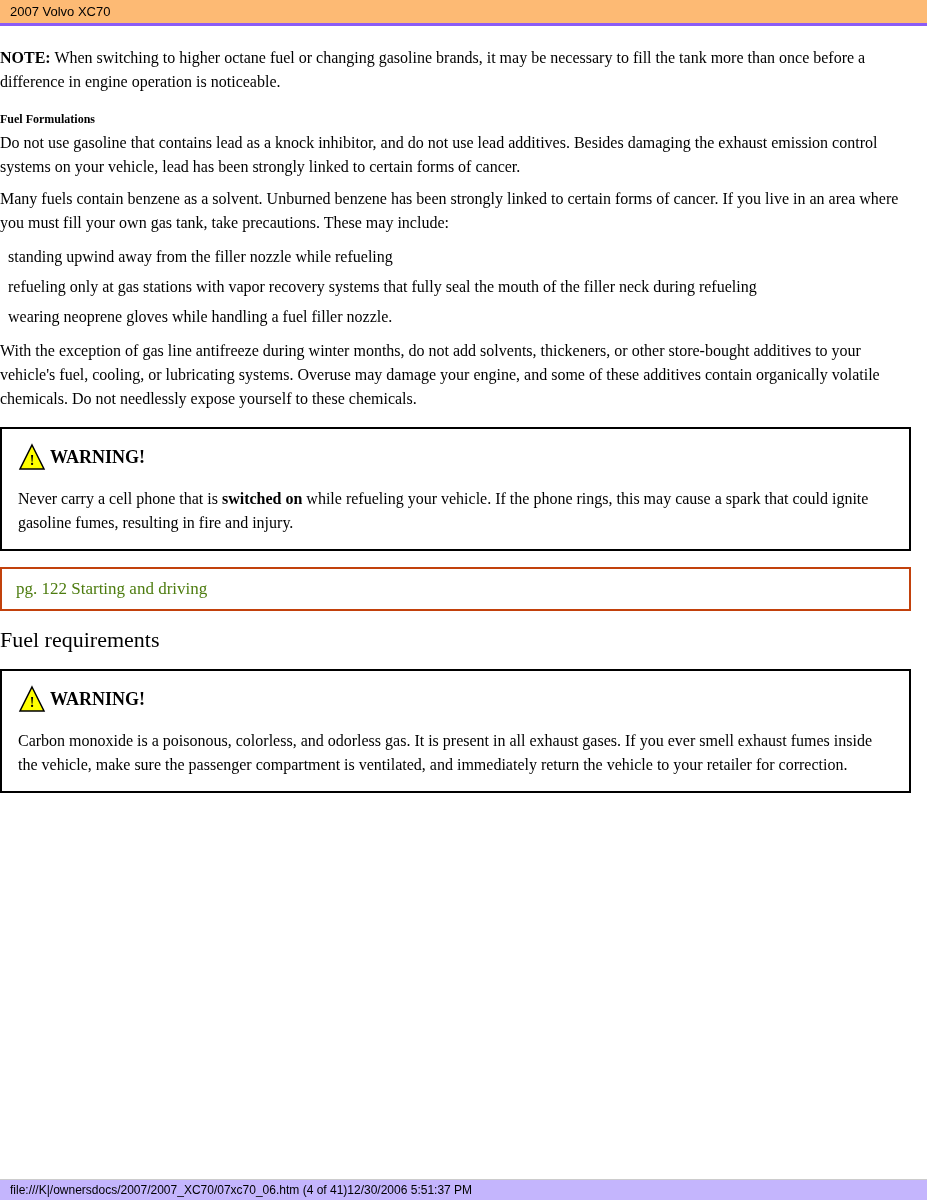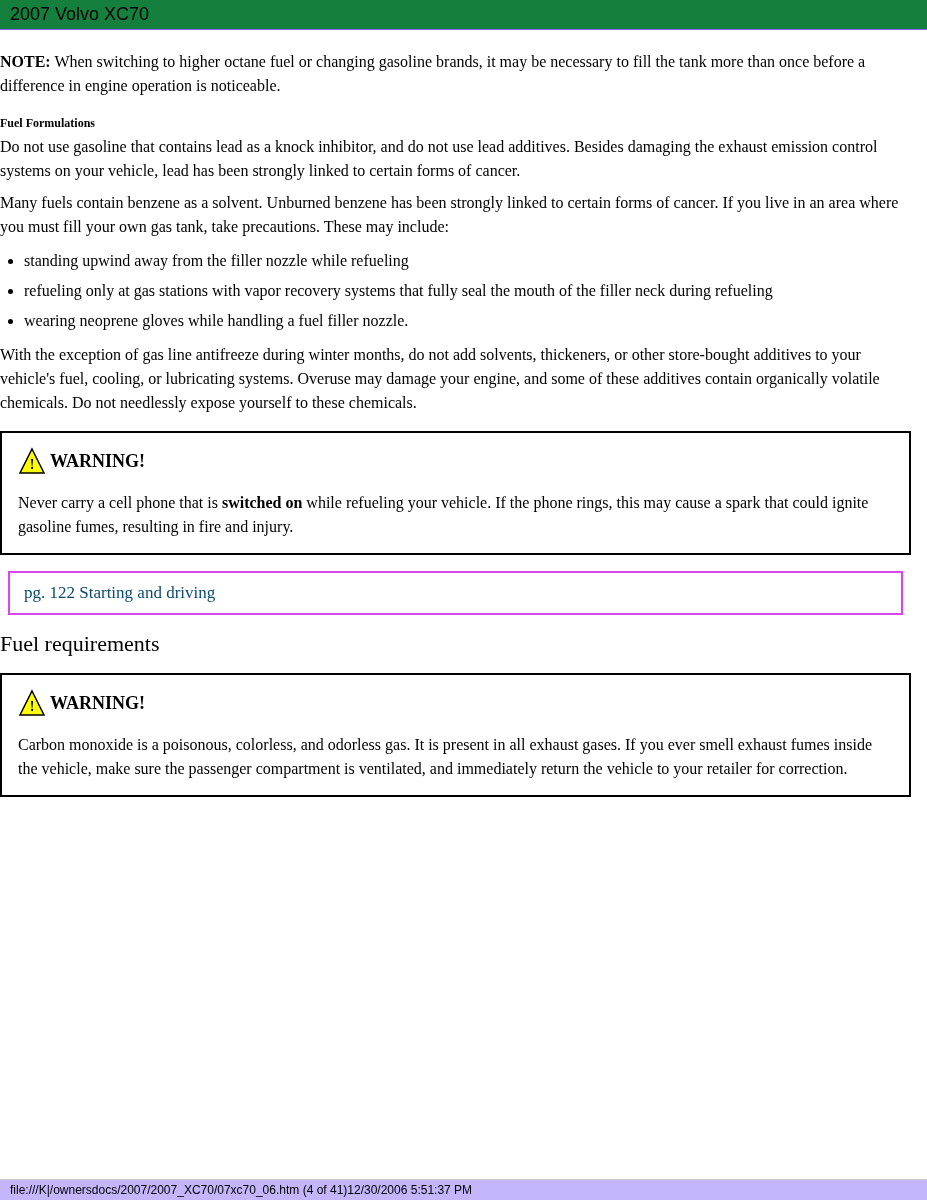--- a/index.html
+++ b/index.html
@@ -10,24 +10,24 @@
     body {
       font-family: Times New Roman, Times, serif;
       font-size: 16px;
       background: #ffffff;
       color: #000000;
       width: 927px;
       min-height: 1200px;
       position: relative;
     }
     .title-bar {
-      background: #15803d;
-      border-bottom: 1px solid #8b5cf6;
+      background: #fdba74;
+      border-bottom: 3px solid #8b5cf6;
       padding: 4px 10px;
-      font-size: 18px;
+      font-size: 13px;
       font-family: Arial, sans-serif;
     }
     .main-content {
       padding: 20px 16px 40px 0;
     }
     .note-paragraph {
       margin-bottom: 14px;
       line-height: 1.5;
     }
     .note-bold {
@@ -38,21 +38,21 @@
       margin-top: 18px;
       margin-bottom: 4px;
       font-size: 12px;
     }
     .body-paragraph {
       margin-bottom: 8px;
       line-height: 1.5;
     }
     ul.bullet-list {
       list-style: disc;
-      margin-left: 24px;
+      margin-left: 8px;
       margin-top: 10px;
       margin-bottom: 10px;
     }
     ul.bullet-list li {
       margin-bottom: 6px;
       line-height: 1.5;
     }
     .warning-box {
       border: 2px solid #000000;
       margin: 16px 0;
@@ -73,25 +73,25 @@
       flex-shrink: 0;
     }
     .warning-icon svg {
       width: 28px;
       height: 28px;
     }
     .warning-text {
       line-height: 1.5;
     }
     .page-nav-box {
-      border: 2px solid #d946ef;
-      margin: 16px 8px;
+      border: 2px solid #c2410c;
+      margin: 16px 0;
       padding: 10px 14px;
       font-size: 17px;
-      color: #0c4a6e;
+      color: #4d7c0f;
     }
     .fuel-req-heading {
       font-size: 22px;
       font-weight: normal;
       margin: 16px 0 12px 0;
     }
     .status-bar {
       position: absolute;
       bottom: 0;
       left: 0;

